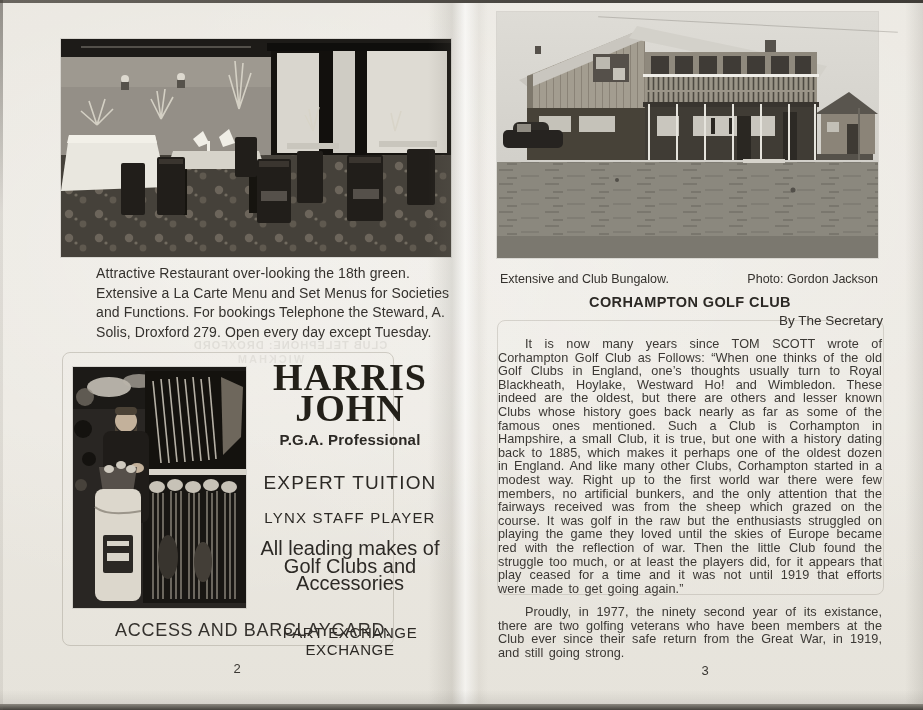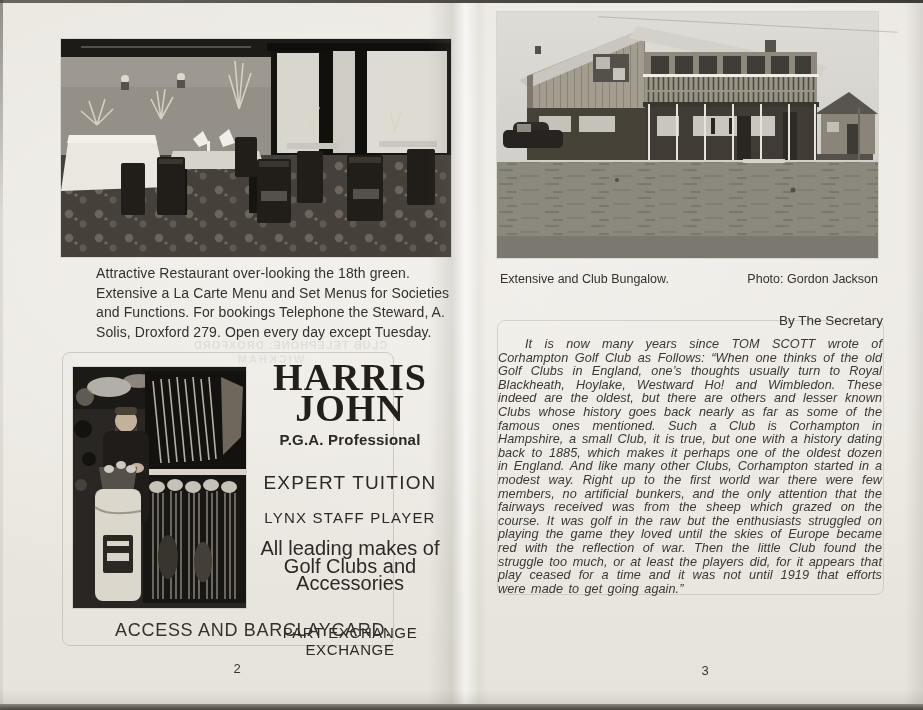--- a/index.html
+++ b/index.html
@@ -48,21 +48,21 @@
   .access-line{position:absolute;left:97px;top:620px;width:312px;text-align:center;font-size:18px;letter-spacing:.7px;color:#34312d;}
   .pagenum{position:absolute;font-size:13px;color:#3a3733;}
   .pagenum-2{left:225px;top:661px;width:24px;text-align:center;}
   .pagenum-3{left:693px;top:663px;width:24px;text-align:center;}
 
   
   .caption-row{position:absolute;left:500px;top:272px;width:378px;display:flex;justify-content:space-between;font-size:12.5px;color:#34312d;}
   .art-title{position:absolute;left:497px;top:294px;width:386px;text-align:center;font-size:14.5px;font-weight:bold;letter-spacing:.4px;color:#2c2925;}
   .art-byline{position:absolute;left:497px;top:313px;width:386px;text-align:right;font-size:13.5px;color:#34312d;}
   .art-body{position:absolute;left:498px;top:338px;width:384px;font-size:12.7px;line-height:13.6px;text-align:justify;color:#3b3834;letter-spacing:.05px;word-spacing:1.8px;}
-  .art-body p{margin:0;text-indent:27px;font-style:italic;}
+  .art-body p{margin:0;text-indent:27px;}
   .art-body p + p{margin-top:10px;}
 </style>
 </head>
 <body>
 
 <div class="scan">
 
   <div class="photo" style="left:61px;top:39px;">
     <svg width="390" height="218" viewBox="0 0 390 218">
       <defs>
@@ -336,23 +336,25 @@
     </svg>
   </div>
 
   <div class="caption-row">
     <span>Extensive and Club Bungalow.</span>
     <span>Photo: Gordon Jackson</span>
   </div>
 
   <div class="bleedbox bleedbox-right"></div>
 
+  <div class="art-title">CORHAMPTON GOLF CLUB</div>
   <div class="art-byline">By The Secretary</div>
   <div class="art-body">
     <p>It is now many years since TOM SCOTT wrote of Corhampton Golf Club as Follows: “When one thinks of the old Golf Clubs in England, one’s thoughts usually turn to Royal Blackheath, Hoylake, Westward Ho! and Wimbledon. These indeed are the oldest, but there are others and lesser known Clubs whose history goes back nearly as far as some of the famous ones mentioned. Such a Club is Corhampton in Hampshire, a small Club, it is true, but one with a history dating back to 1885, which makes it perhaps one of the oldest dozen in England. And like many other Clubs, Corhampton started in a modest way. Right up to the first world war there were few members, no artificial bunkers, and the only attention that the fairways received was from the sheep which grazed on the course. It was golf in the raw but the enthusiasts struggled on playing the game they loved until the skies of Europe became red with the reflection of war. Then the little Club found the struggle too much, or at least the players did, for it appears that play ceased for a time and it was not until 1919 that efforts were made to get going again.”</p>
+    <p>Proudly, in 1977, the ninety second year of its existance, there are two golfing veterans who have been members at the Club ever since their safe return from the Great War, in 1919, and still going strong.</p>
   </div>
 
   <div class="pagenum pagenum-3">3</div>
 
   <div class="spine"></div>
   <div class="crease"></div>
   <div class="shade-bottom"></div>
   <div class="shade-right"></div>
   <div class="edge-top"></div>
   <div class="edge-bottom"></div>

